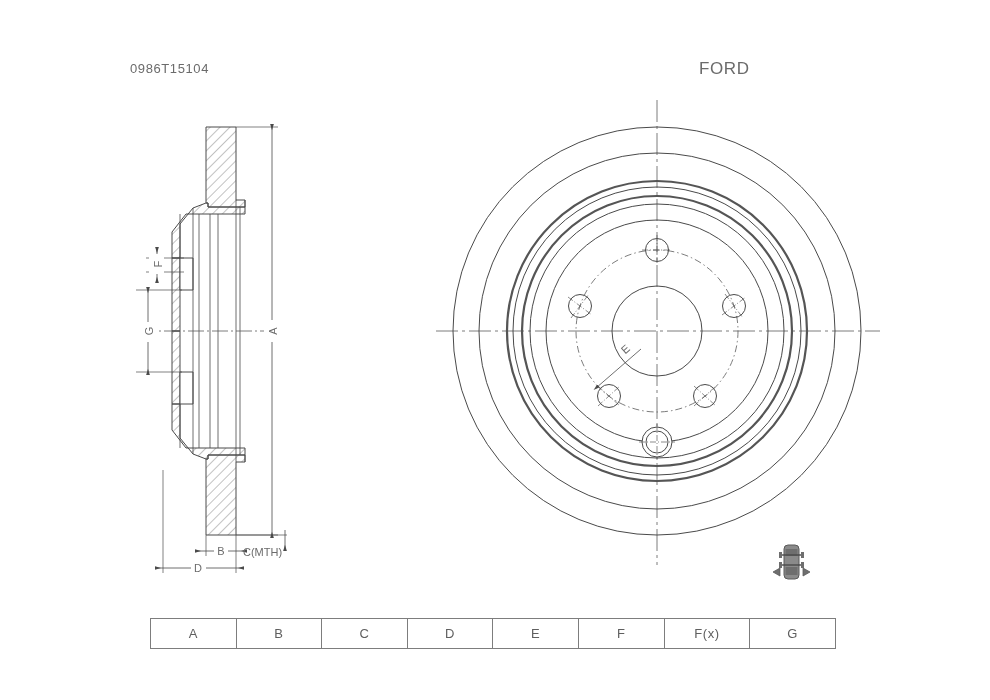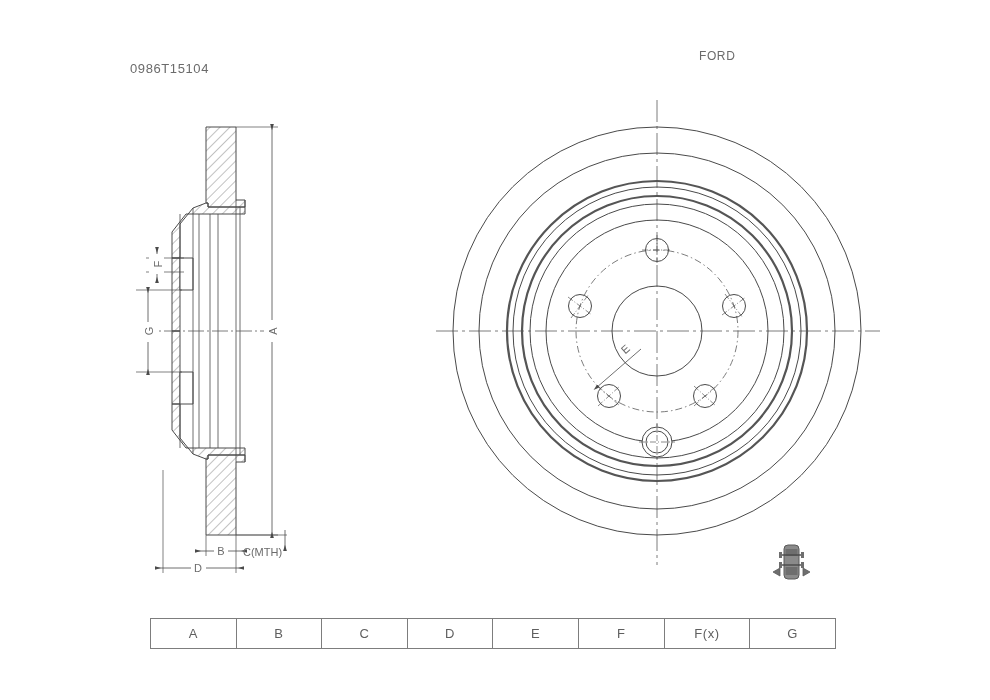--- a/index.html
+++ b/index.html
@@ -29,22 +29,22 @@
     white-space: nowrap;
     letter-spacing: 0.6px;
   }
   #part-number {
     left: 130px;
     top: 61px;
     font-size: 13px;
   }
   #brand-name {
     left: 699px;
-    top: 49px;
-    font-size: 12px;
+    top: 59px;
+    font-size: 17px;
   }
   
   #spec-table {
     position: absolute;
     left: 150px;
     top: 618px;
     width: 686px;
     border-collapse: collapse;
     font-size: 13px;
     color: #5f5f5f;

